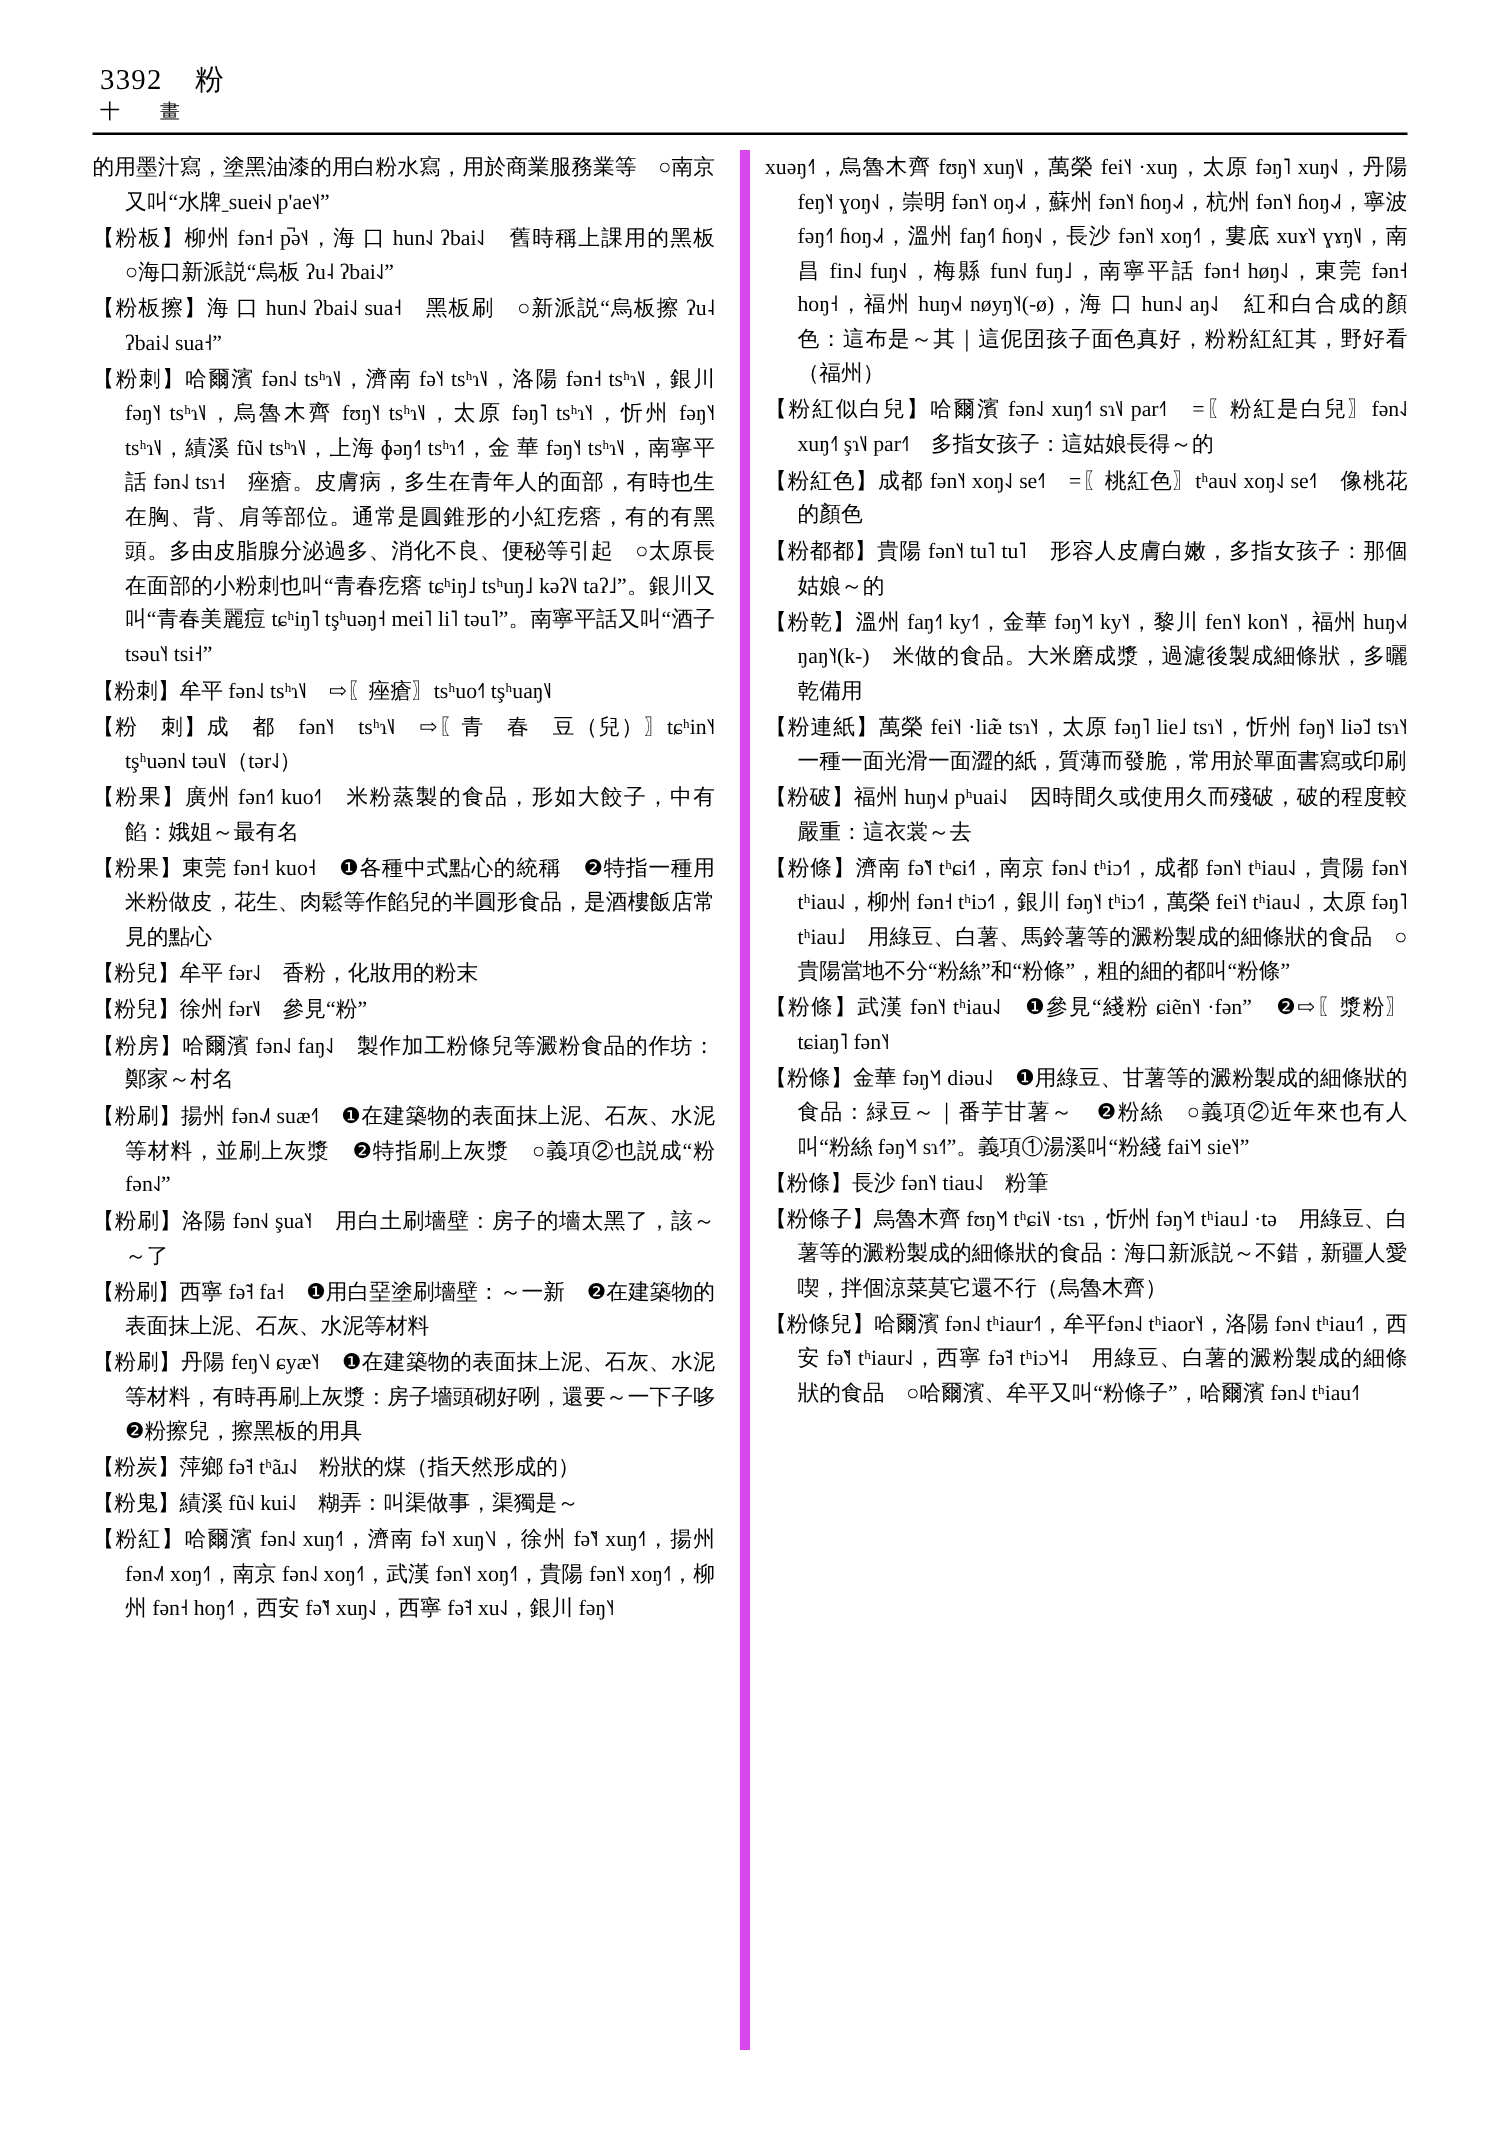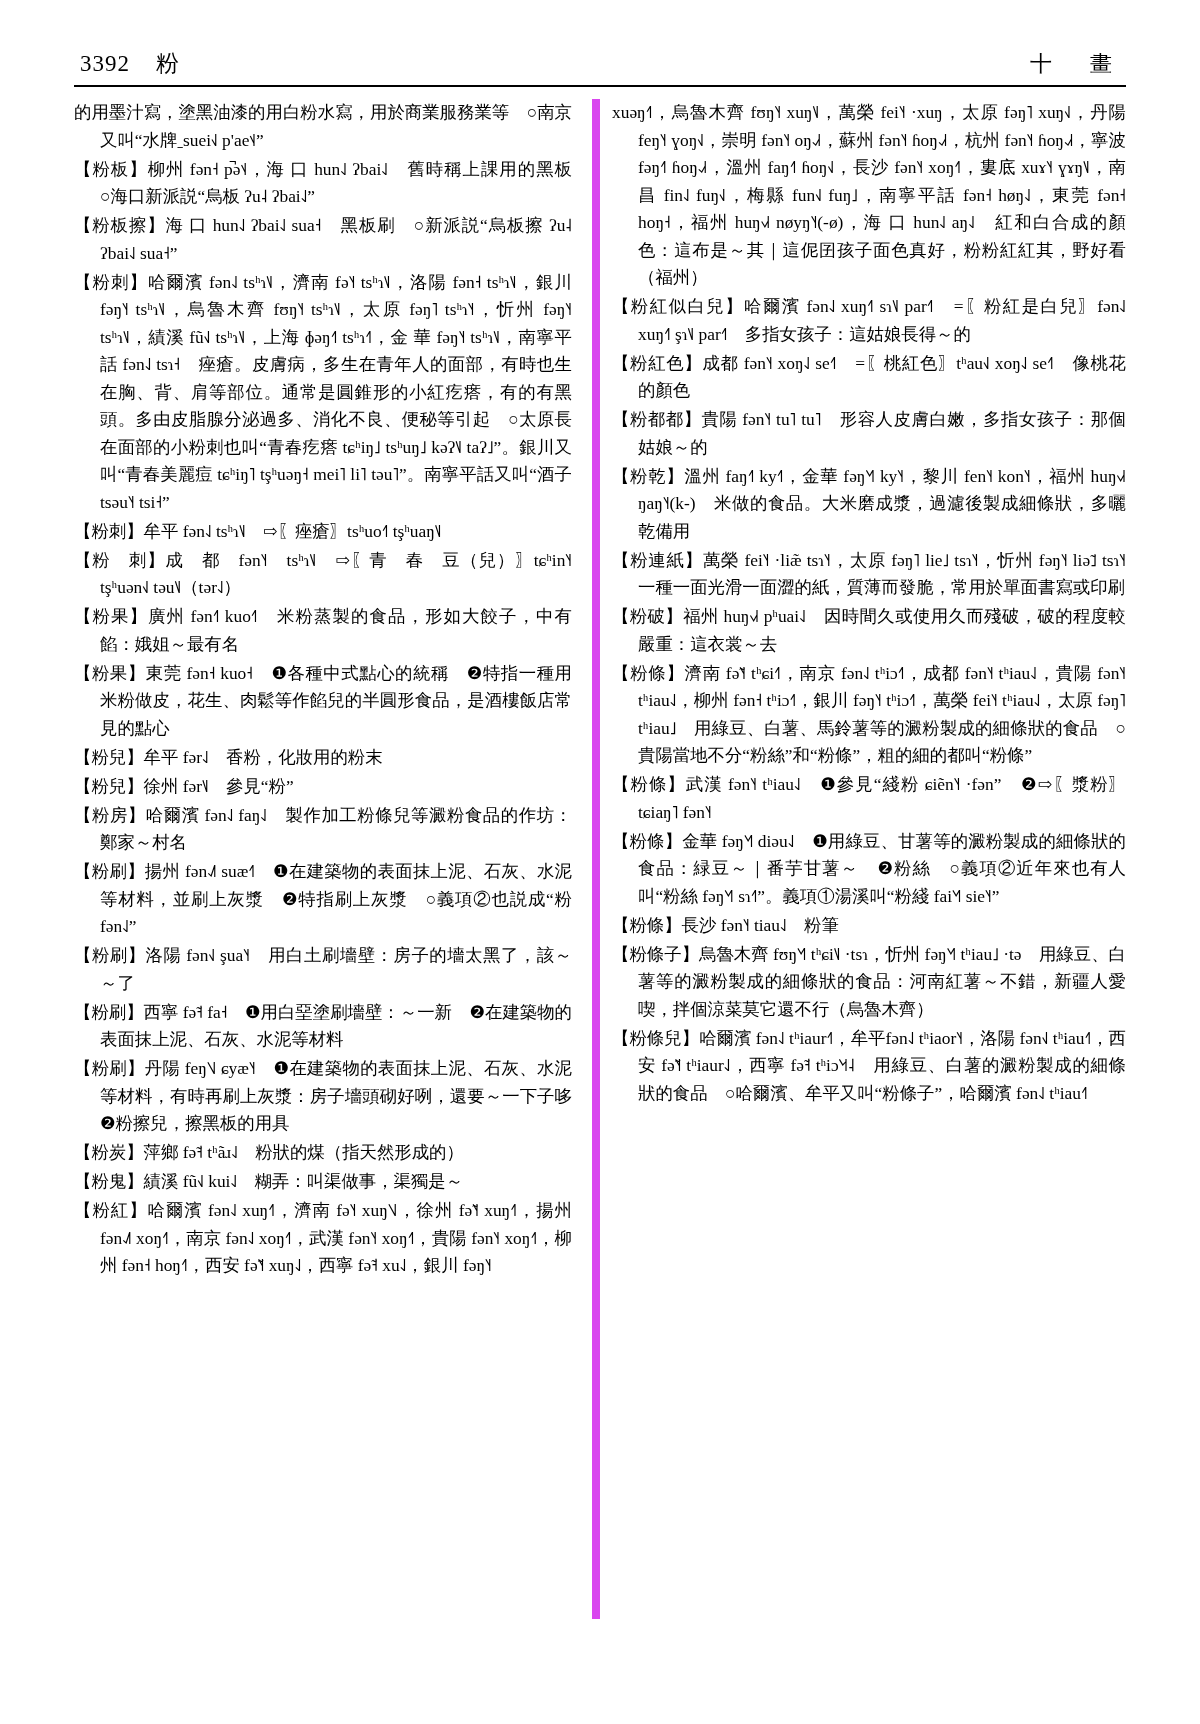--- a/index.html
+++ b/index.html
@@ -21,36 +21,37 @@
     box-sizing: border-box;
     padding: 48px 74px 30px 74px;
   }
   .header {
     display: flex;
     justify-content: space-between;
     align-items: baseline;
     font-size: 23px;
     padding: 0 6px 6px 6px;
     border-bottom: 2px solid #000;
+    flex-direction: column;
   }
   .header-left {
     display: flex;
     align-items: baseline;
     gap: 26px;
   }
   .page-num {
     font-family: "Liberation Serif", serif;
     font-size: 23px;
     letter-spacing: 1px;
   }
   .head-char {
     font-size: 23px;
   }
   .header-right {
-    font-size: 22px;
+    font-size: 16px;
     letter-spacing: 8px;
   }
   .columns {
     display: flex;
     margin-top: 12px;
     height: 1520px;
   }
   .col {
     width: 50%;
     box-sizing: border-box;
@@ -112,18 +113,18 @@
       <div class="entry">【粉紅似白兒】哈爾濱 fən˨˩ xuŋ˧˥ sɿ˥˩ par˧˥　=〖粉紅是白兒〗fən˨˩ xuŋ˧˥ şɿ˥˩ par˧˥　多指女孩子：這姑娘長得～的</div>
       <div class="entry">【粉紅色】成都 fən˥˧ xoŋ˨˩ se˧˥　=〖桃紅色〗tʰau˧˩ xoŋ˨˩ se˧˥　像桃花的顏色</div>
       <div class="entry">【粉都都】貴陽 fən˥˧ tu˥ tu˥　形容人皮膚白嫩，多指女孩子：那個姑娘～的</div>
       <div class="entry">【粉乾】溫州 faŋ˧˥ ky˧˥，金華 fəŋ˥˧˥ ky˥˧，黎川 fen˥˧ kon˥˧，福州 huŋ˧˩˧ ŋaŋ˥˧(k-)　米做的食品。大米磨成漿，過濾後製成細條狀，多曬乾備用</div>
       <div class="entry">【粉連紙】萬榮 fei˥˧ ·liæ̃ tsɿ˥˧，太原 fəŋ˥ lie˩ tsɿ˥˧，忻州 fəŋ˥˧ liə̃˩ tsɿ˥˧　一種一面光滑一面澀的紙，質薄而發脆，常用於單面書寫或印刷</div>
       <div class="entry">【粉破】福州 huŋ˧˩˧ pʰuai˨˩　因時間久或使用久而殘破，破的程度較嚴重：這衣裳～去</div>
       <div class="entry">【粉條】濟南 fə̃˥˧ tʰɕi˧˥，南京 fən˨˩ tʰiɔ˧˥，成都 fən˥˧ tʰiau˨˩，貴陽 fən˥˧ tʰiau˨˩，柳州 fən˧ tʰiɔ˧˥，銀川 fəŋ˥˧ tʰiɔ˧˥，萬榮 fei˥˧ tʰiau˨˩，太原 fəŋ˥ tʰiau˩　用綠豆、白薯、馬鈴薯等的澱粉製成的細條狀的食品　○貴陽當地不分“粉絲”和“粉條”，粗的細的都叫“粉條”</div>
       <div class="entry">【粉條】武漢 fən˥˧ tʰiau˨˩　❶參見“綫粉 ɕiẽn˥˧ ·fən”　❷⇨〖漿粉〗tɕiaŋ˥ fən˥˧</div>
       <div class="entry">【粉條】金華 fəŋ˥˧˥ diəu˨˩　❶用綠豆、甘薯等的澱粉製成的細條狀的食品：緑豆～｜番芋甘薯～　❷粉絲　○義項②近年來也有人叫“粉絲 fəŋ˥˧˥ sɿ˧˥”。義項①湯溪叫“粉綫 fai˥˧˥ sie˥˧”</div>
       <div class="entry">【粉條】長沙 fən˥˧ tiau˨˩　粉筆</div>
-      <div class="entry">【粉條子】烏魯木齊 fʊŋ˥˧˥ tʰɕi˥˩ ·tsɿ，忻州 fəŋ˥˧˥ tʰiau˩ ·tə　用綠豆、白薯等的澱粉製成的細條狀的食品：河南紅薯～不錯，新疆人愛喫，拌個涼菜莫它還不行（烏魯木齊）</div>
+      <div class="entry">【粉條子】烏魯木齊 fʊŋ˥˧˥ tʰɕi˥˩ ·tsɿ，忻州 fəŋ˥˧˥ tʰiau˩ ·tə　用綠豆、白薯等的澱粉製成的細條狀的食品：海口新派説～不錯，新疆人愛喫，拌個涼菜莫它還不行（烏魯木齊）</div>
       <div class="entry">【粉條兒】哈爾濱 fən˨˩ tʰiaur˧˥，牟平fən˨˩ tʰiaor˥˧，洛陽 fən˧˩ tʰiau˧˥，西安 fə̃˥˧ tʰiaur˨˩，西寧 fə̃˧ tʰiɔ˥˧˦˨　用綠豆、白薯的澱粉製成的細條狀的食品　○哈爾濱、牟平又叫“粉條子”，哈爾濱 fən˨˩ tʰiau˧˥</div>
     </div>
   </div>
 
 </div>
 
 </body></html>

